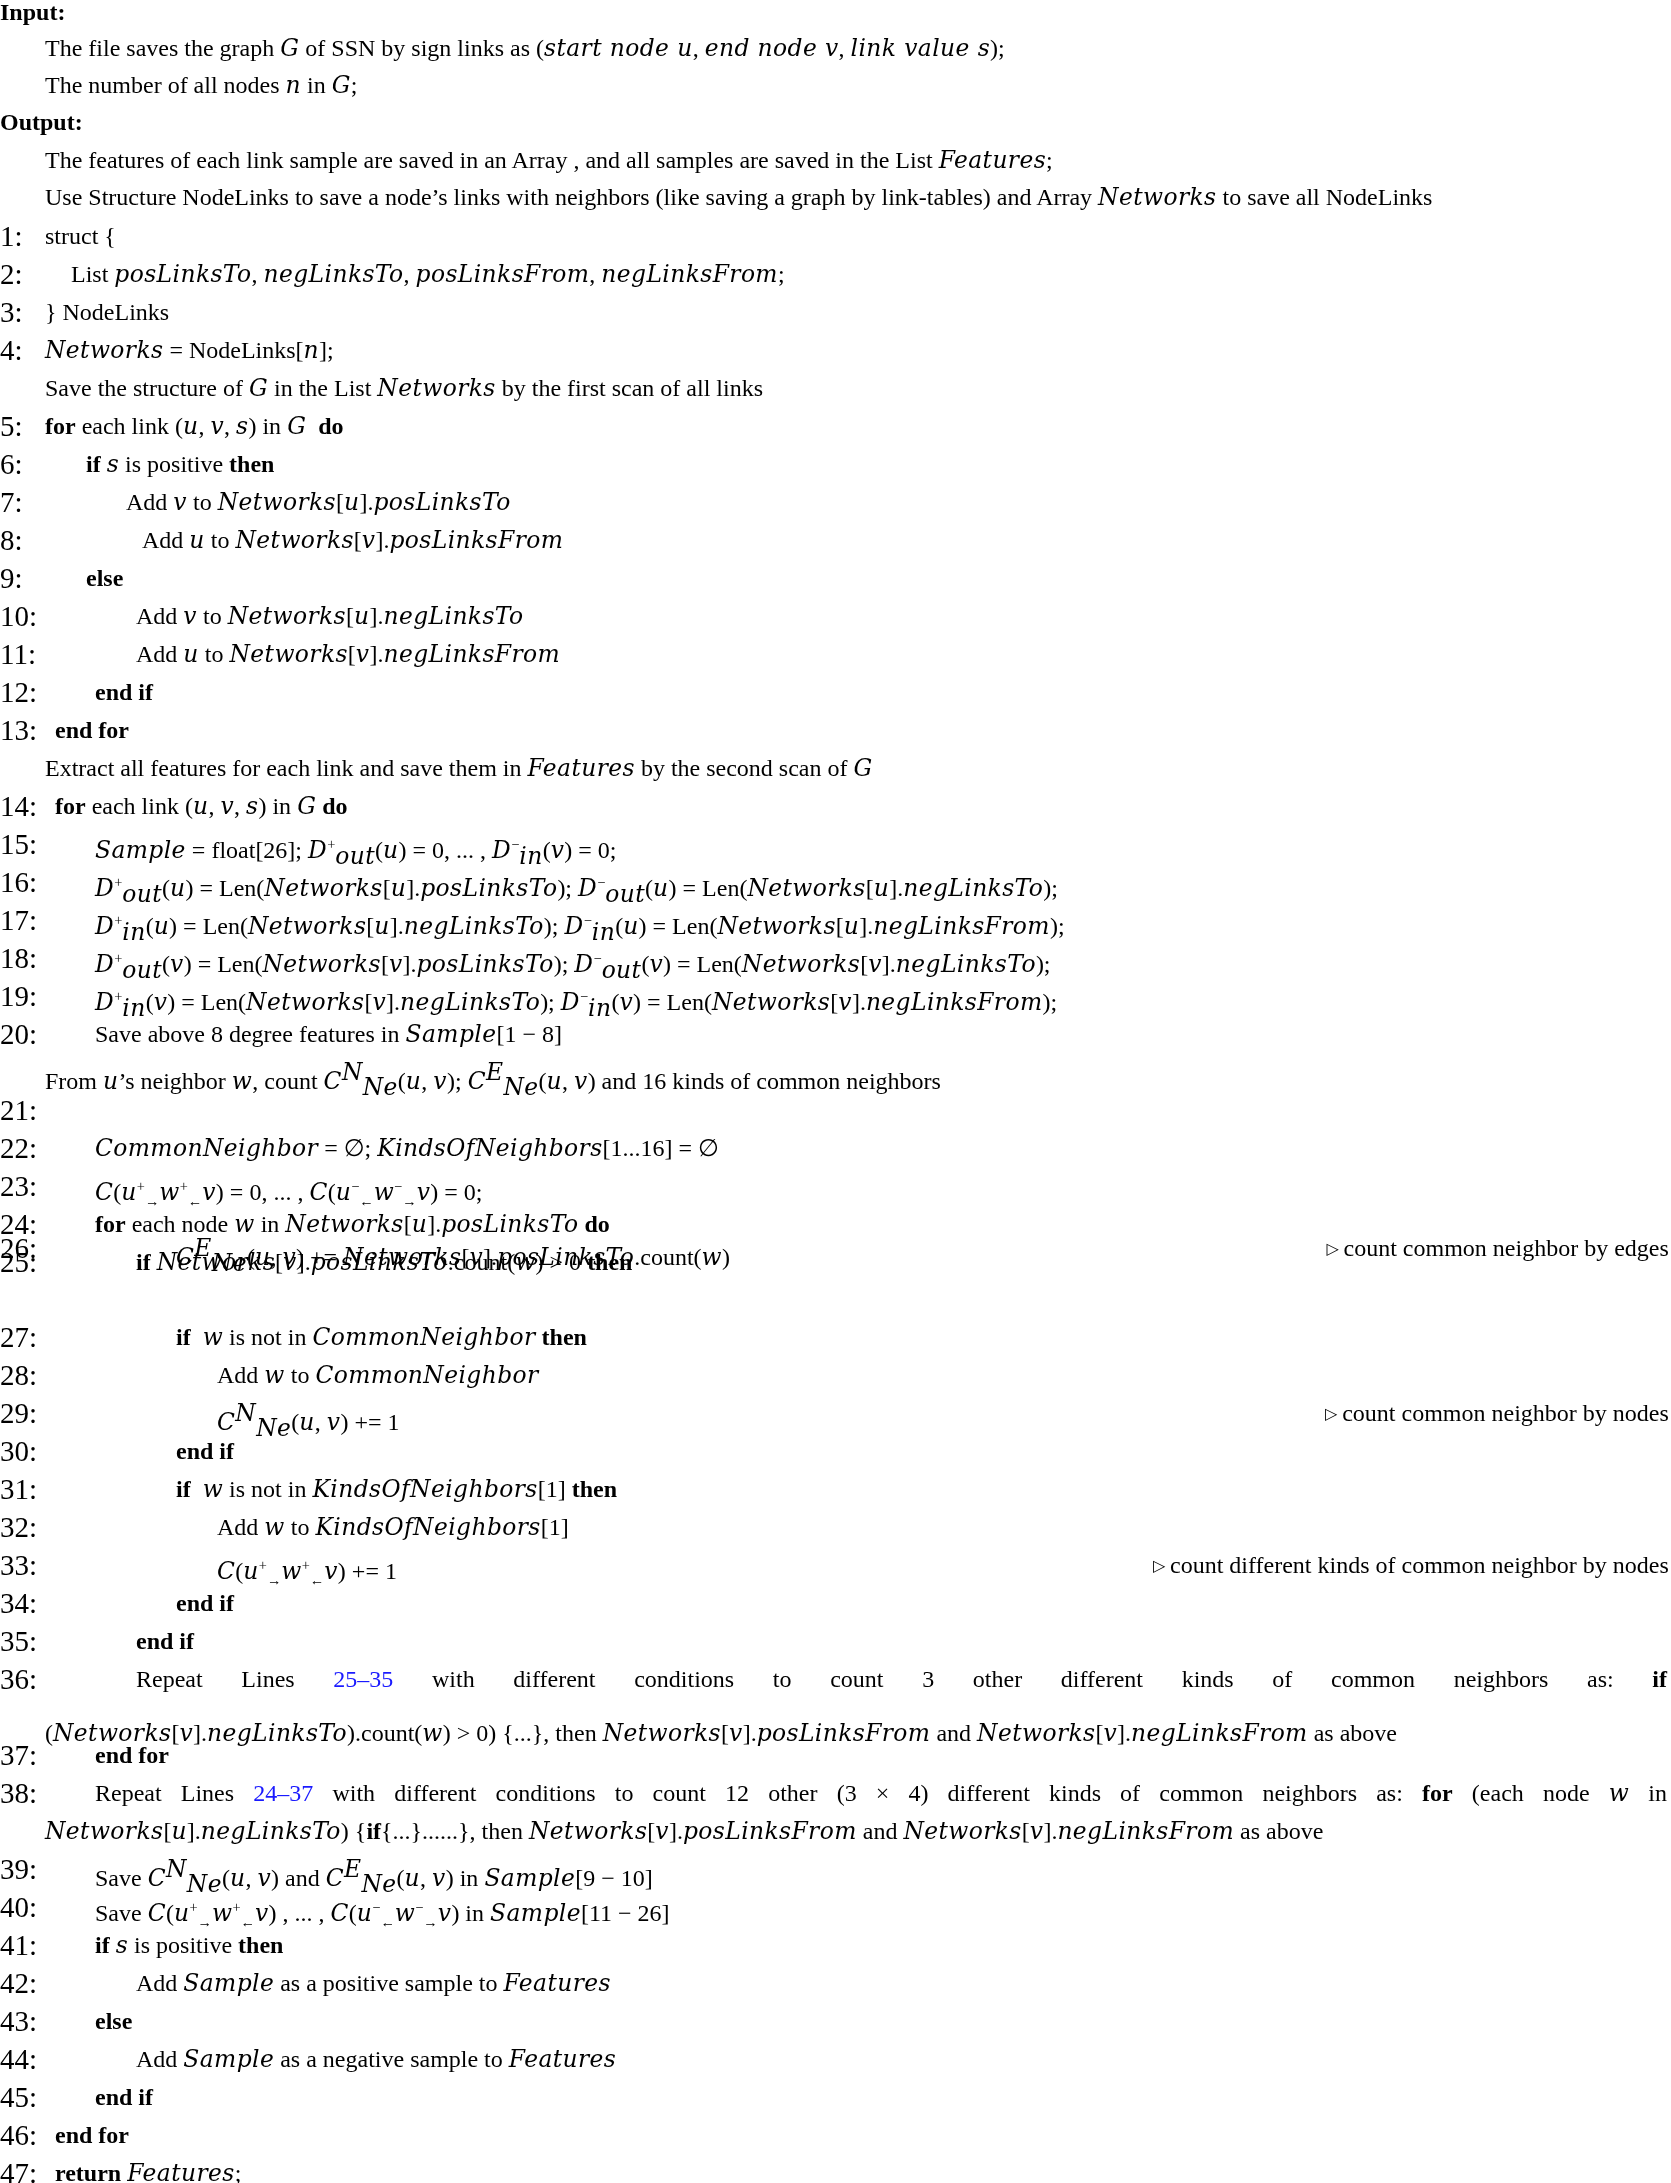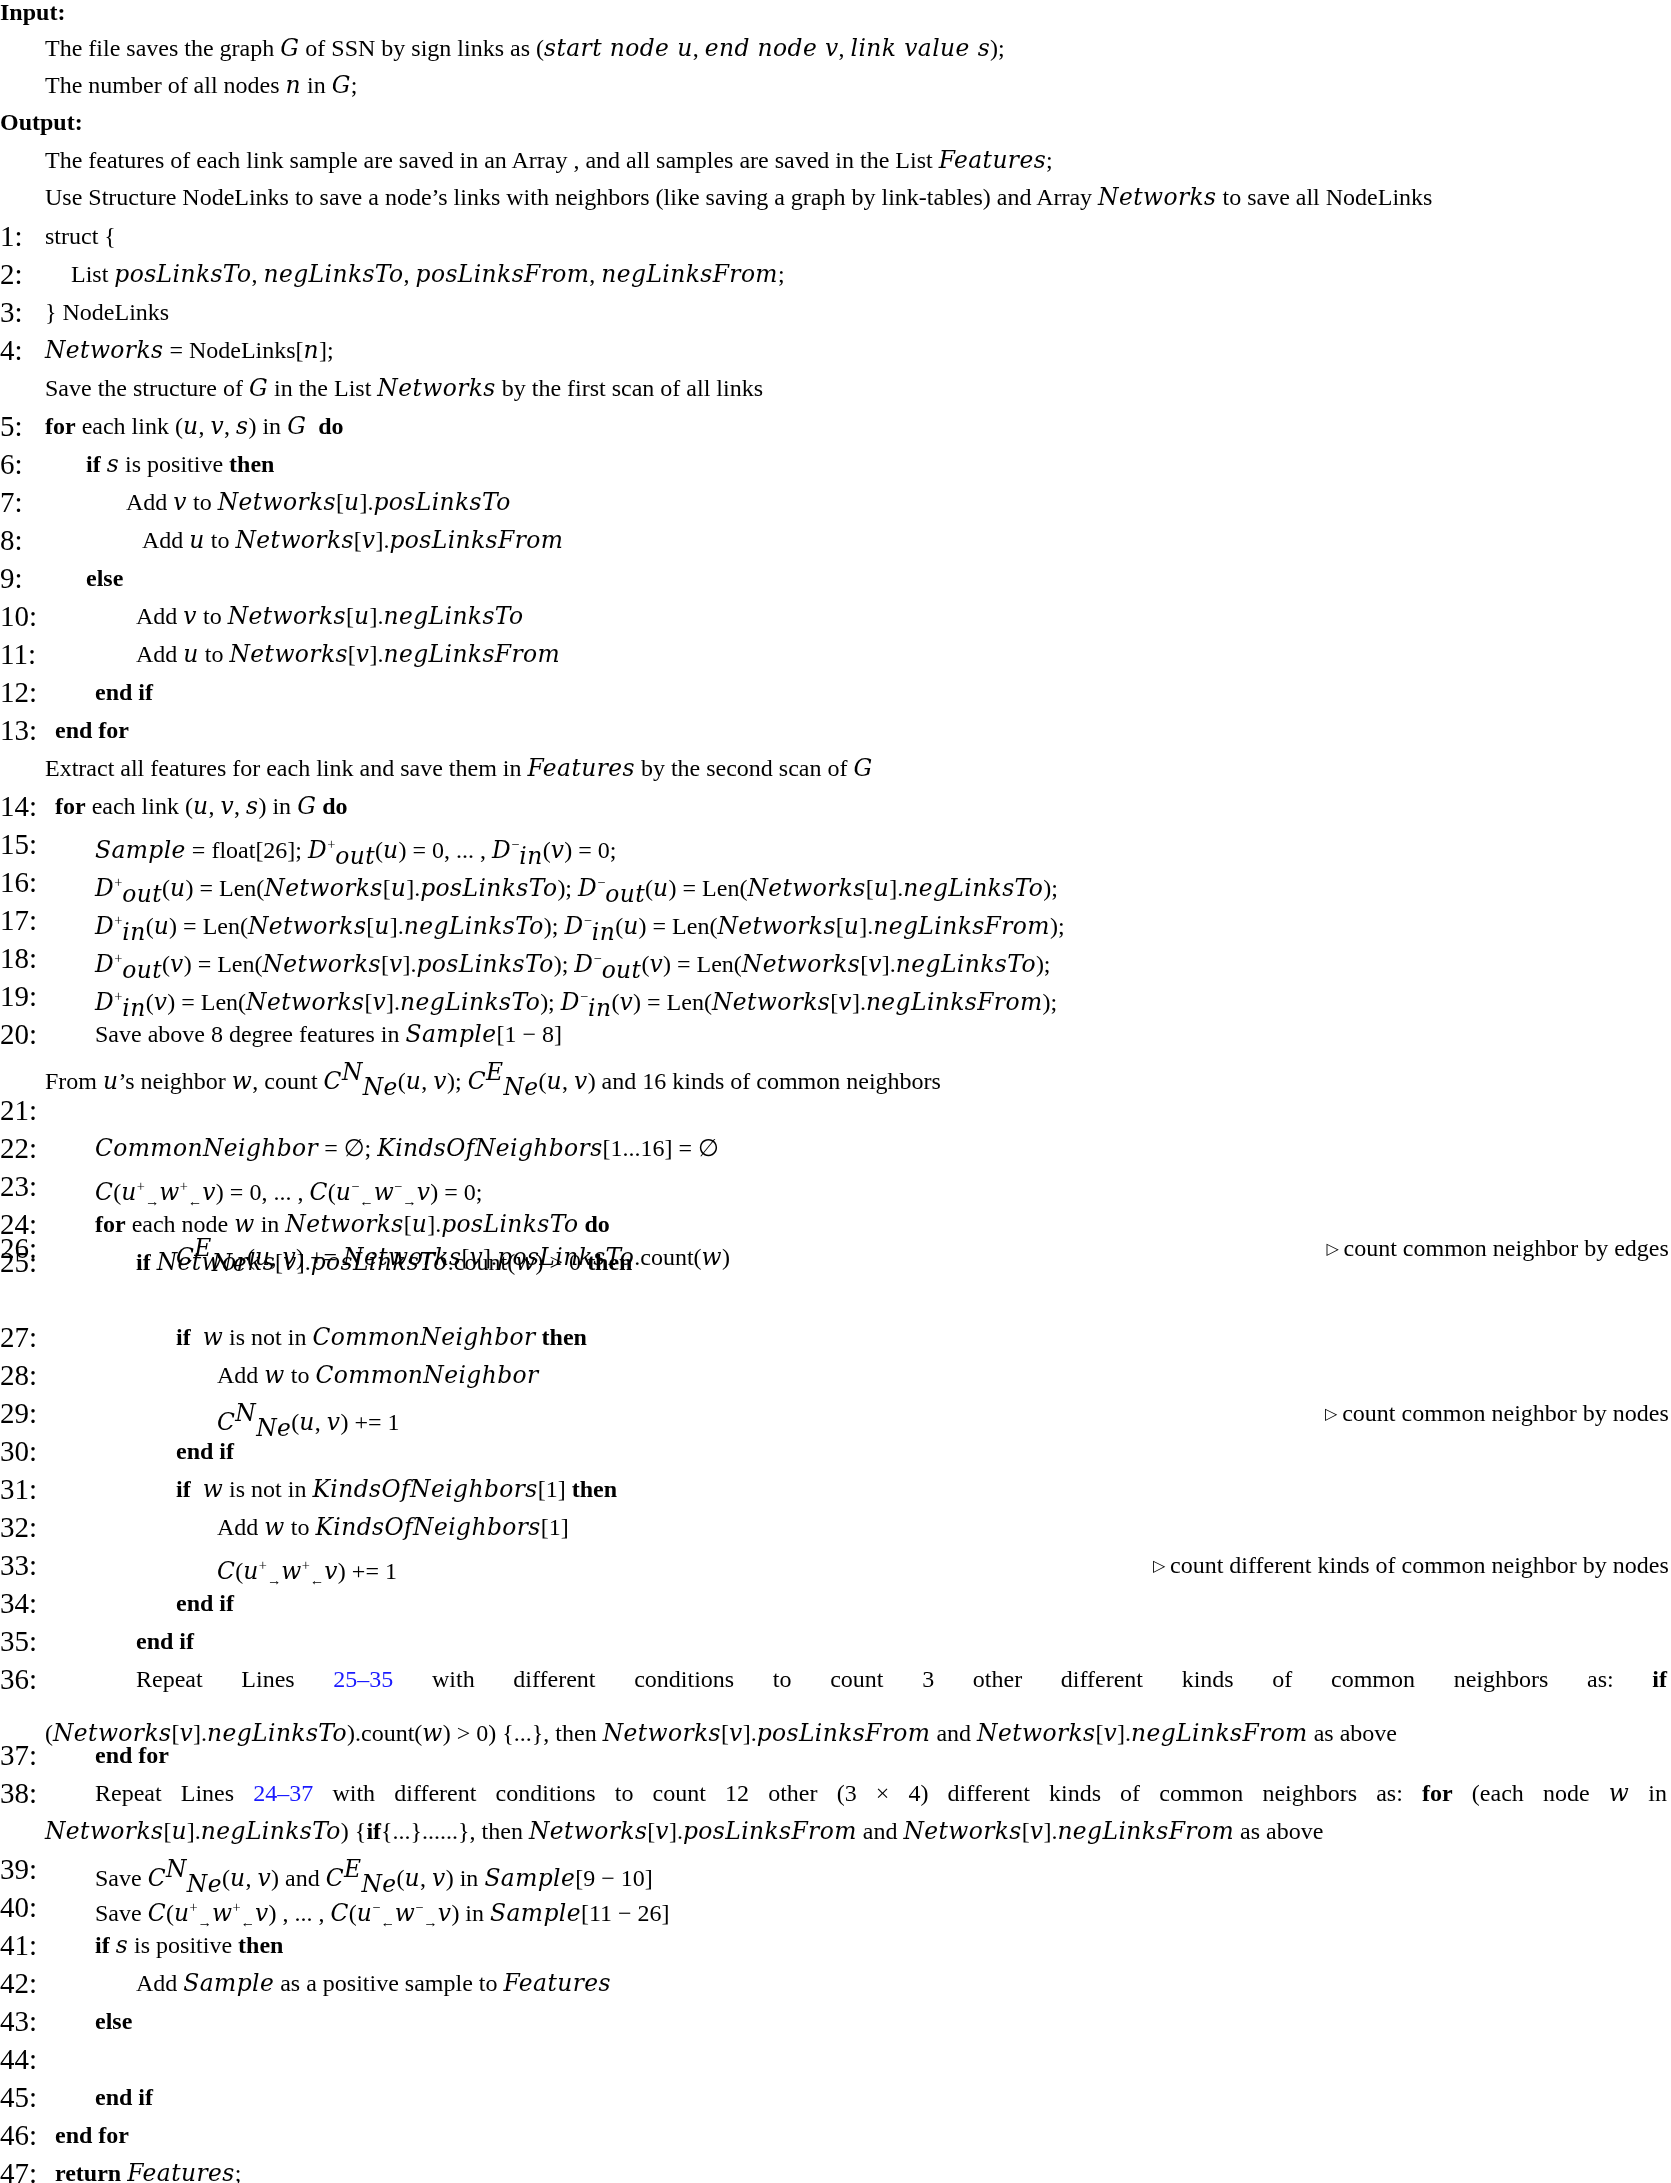--- a/index.html
+++ b/index.html
@@ -231,20 +231,21 @@
   <div class="row" style="top:1965px;">
       <span class="ln">42:</span>
       <span class="body" style="left:136px;">Add <span class="m">Sample</span> as a positive sample to <span class="m">Features</span></span>
     </div>
   <div class="row" style="top:2003px;">
       <span class="ln">43:</span>
       <span class="body" style="left:95px;"><span class="kw">else</span></span>
     </div>
   <div class="row" style="top:2041px;">
       <span class="ln">44:</span>
+      <span class="body" style="left:136px;">Add <span class="m">Sample</span> as a negative sample to <span class="m">Features</span></span>
     </div>
   <div class="row" style="top:2079px;">
       <span class="ln">45:</span>
       <span class="body" style="left:95px;"><span class="kw">end if</span></span>
     </div>
   <div class="row" style="top:2117px;">
       <span class="ln">46:</span>
       <span class="body" style="left:55px;"><span class="kw">end for</span></span>
     </div>
   <div class="row" style="top:2155px;">

